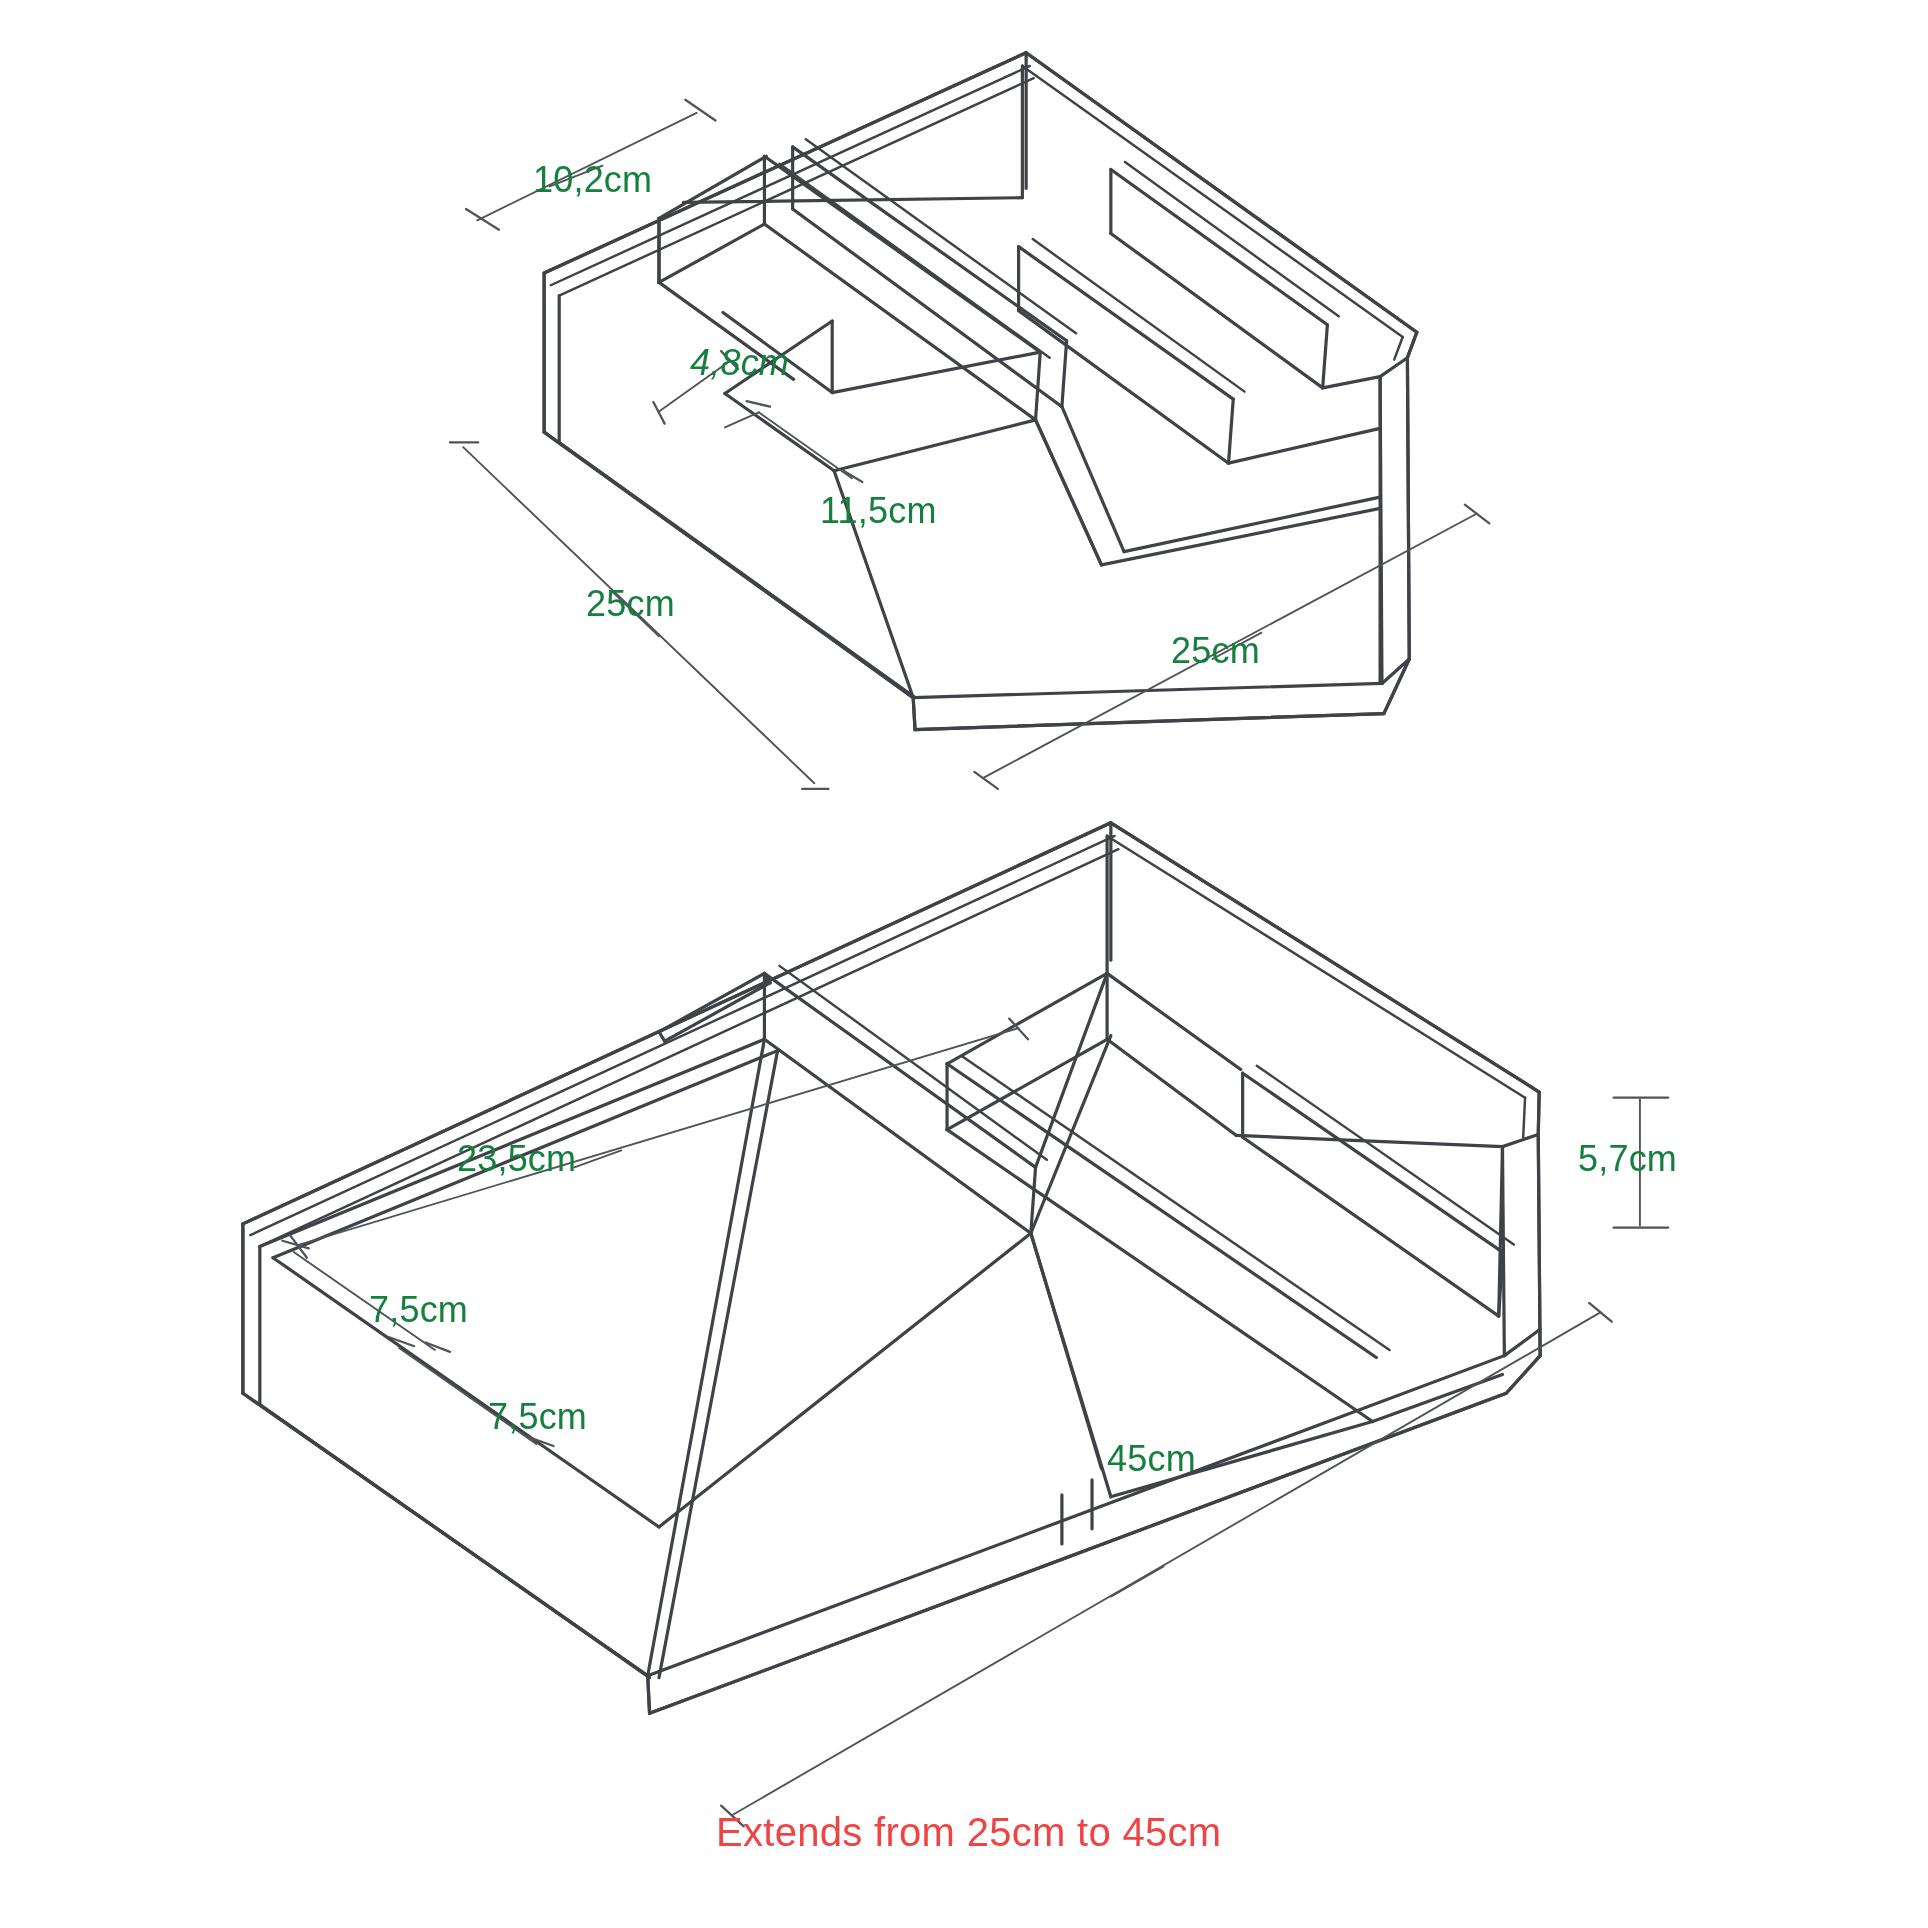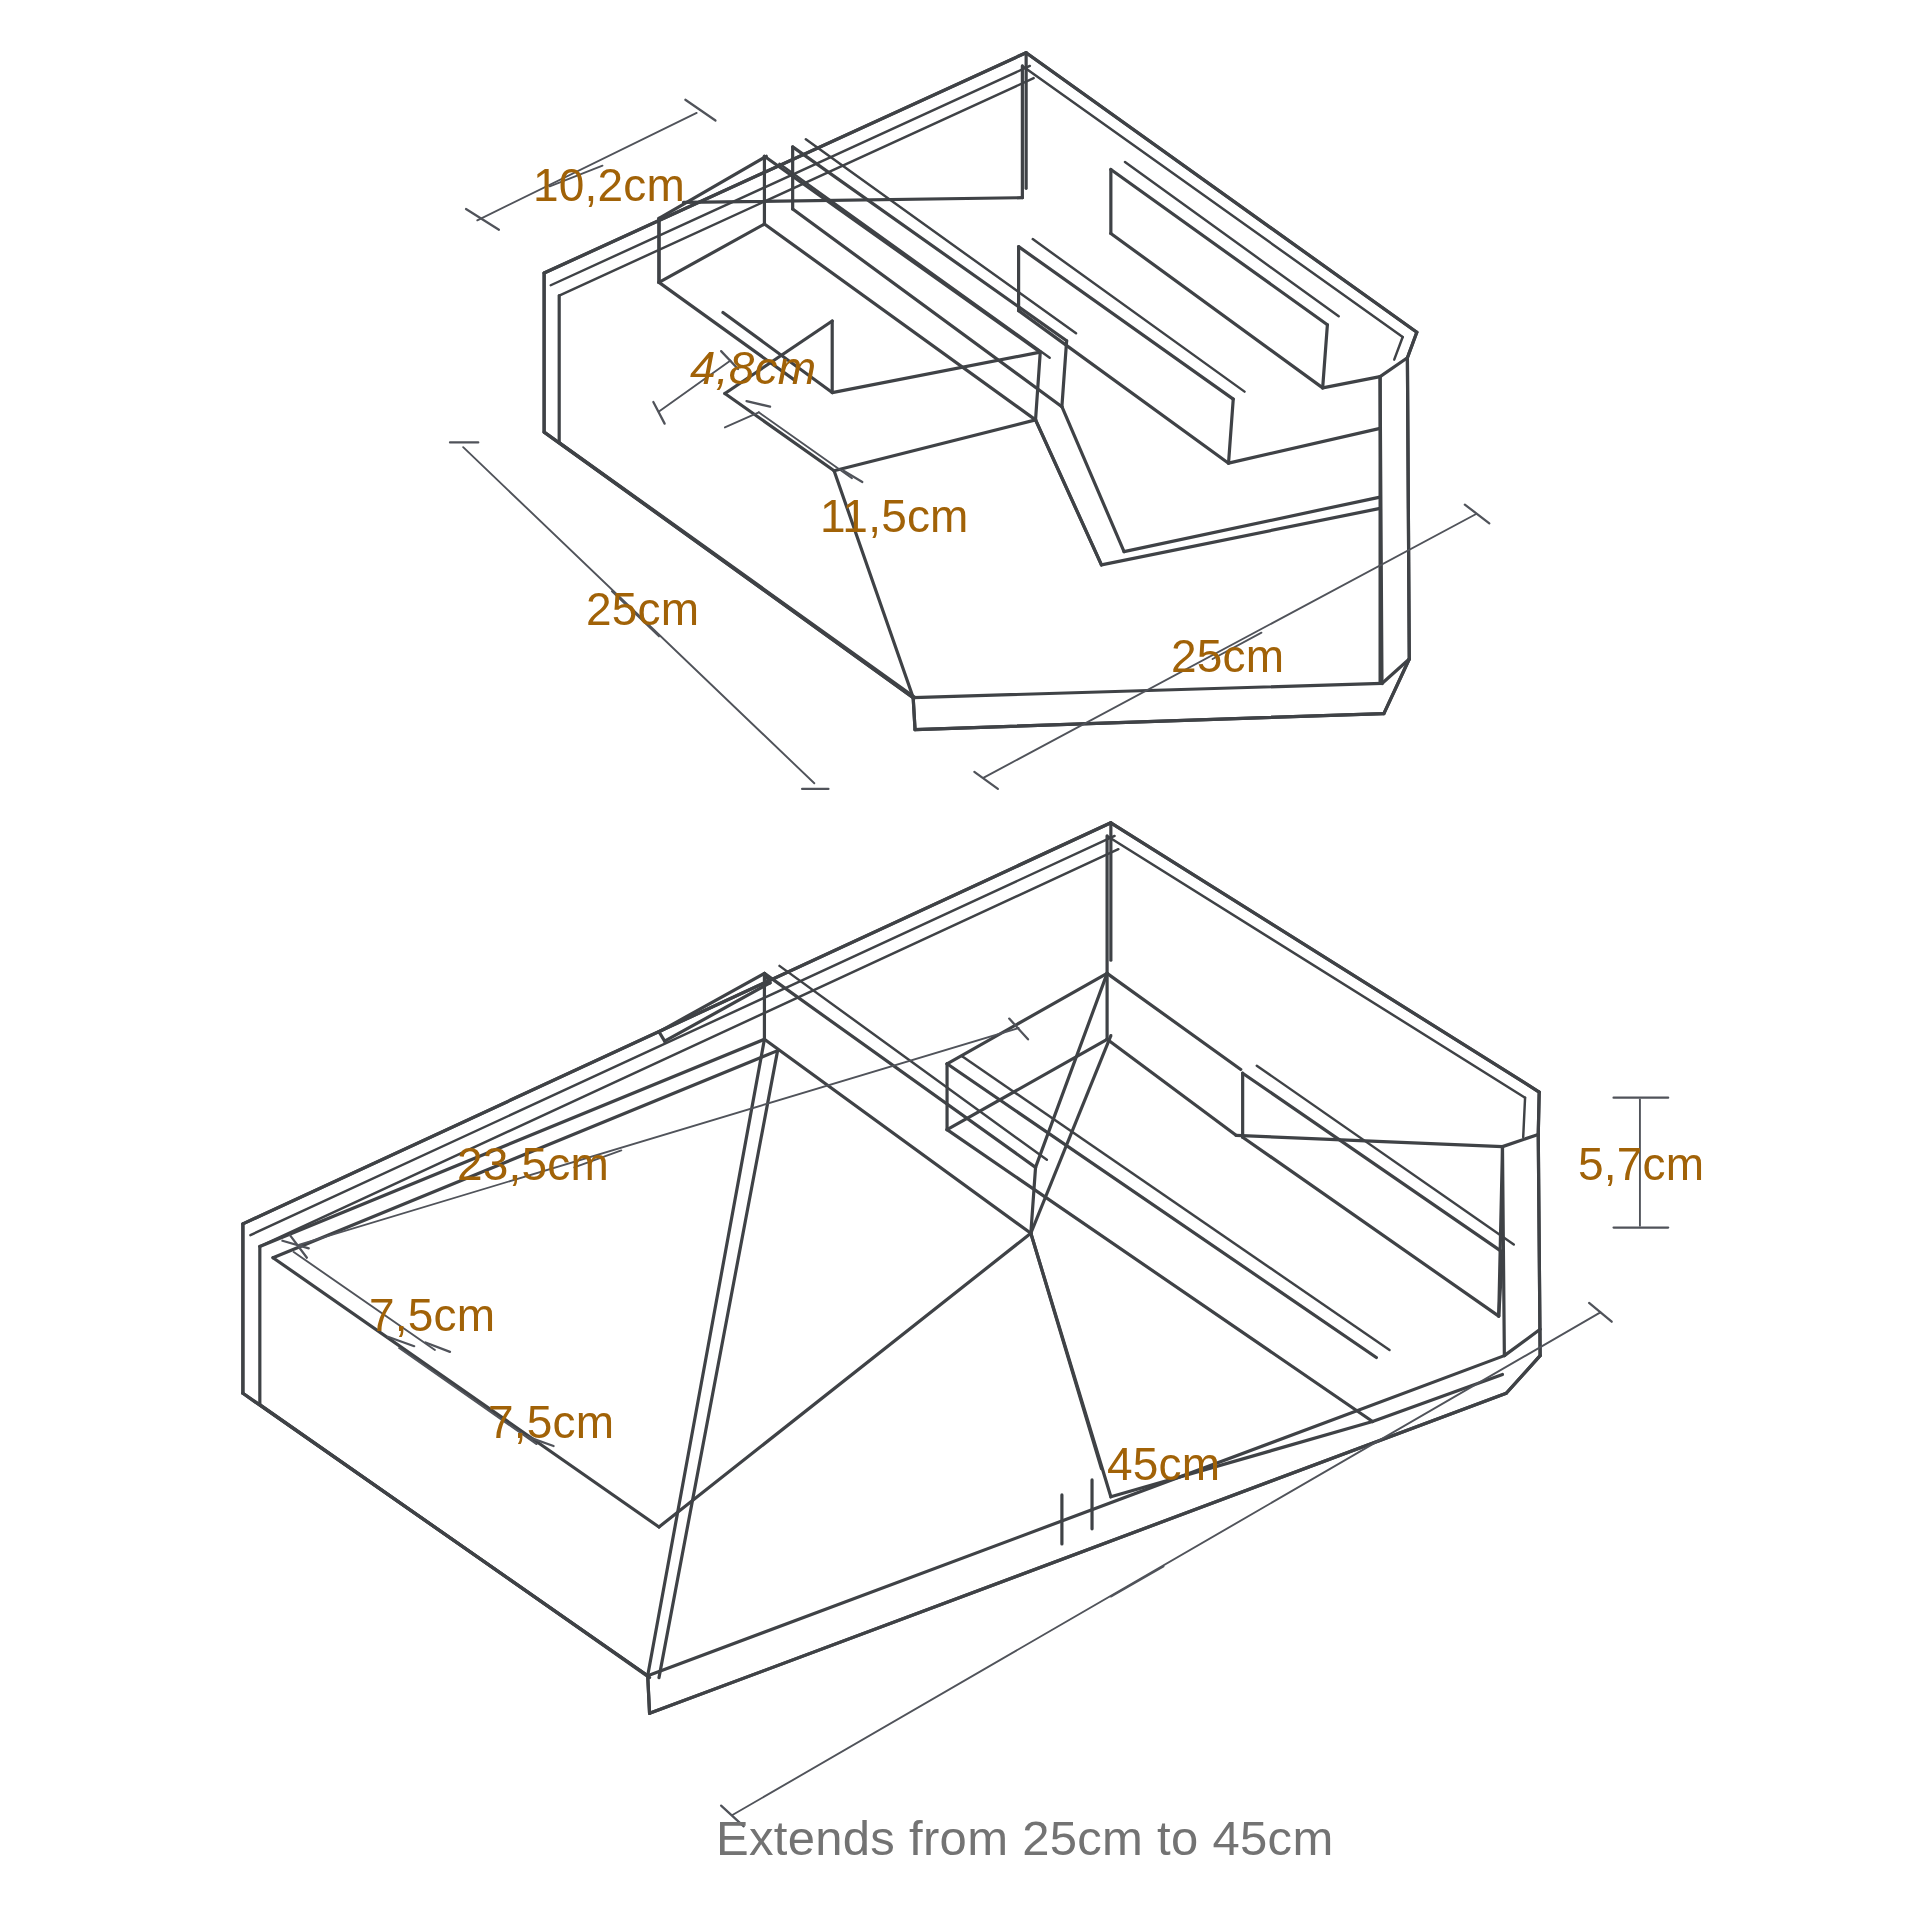--- a/index.html
+++ b/index.html
@@ -50,31 +50,31 @@
   }
   .dim-tick {
     fill: none;
     stroke: #50535a;
     stroke-width: 2.4;
     stroke-linecap: round;
   }
   .dimlabel {
     position: absolute;
     font-family: "Liberation Sans", sans-serif;
-    font-size: 46px;
-    color: #a16207;
+    font-size: 36px;
+    color: #15803d;
     white-space: nowrap;
     letter-spacing: 0.2px;
     line-height: 1;
   }
   .caption {
     position: absolute;
     font-family: "Liberation Sans", sans-serif;
-    font-size: 49px;
-    color: #737373;
+    font-size: 40px;
+    color: #ef4444;
     white-space: nowrap;
     letter-spacing: 0.3px;
   }
 </style>
 </head>
 <body>
 
 <div id="stage">
 
   <svg class="drawing" viewBox="0 0 2048 2048">

